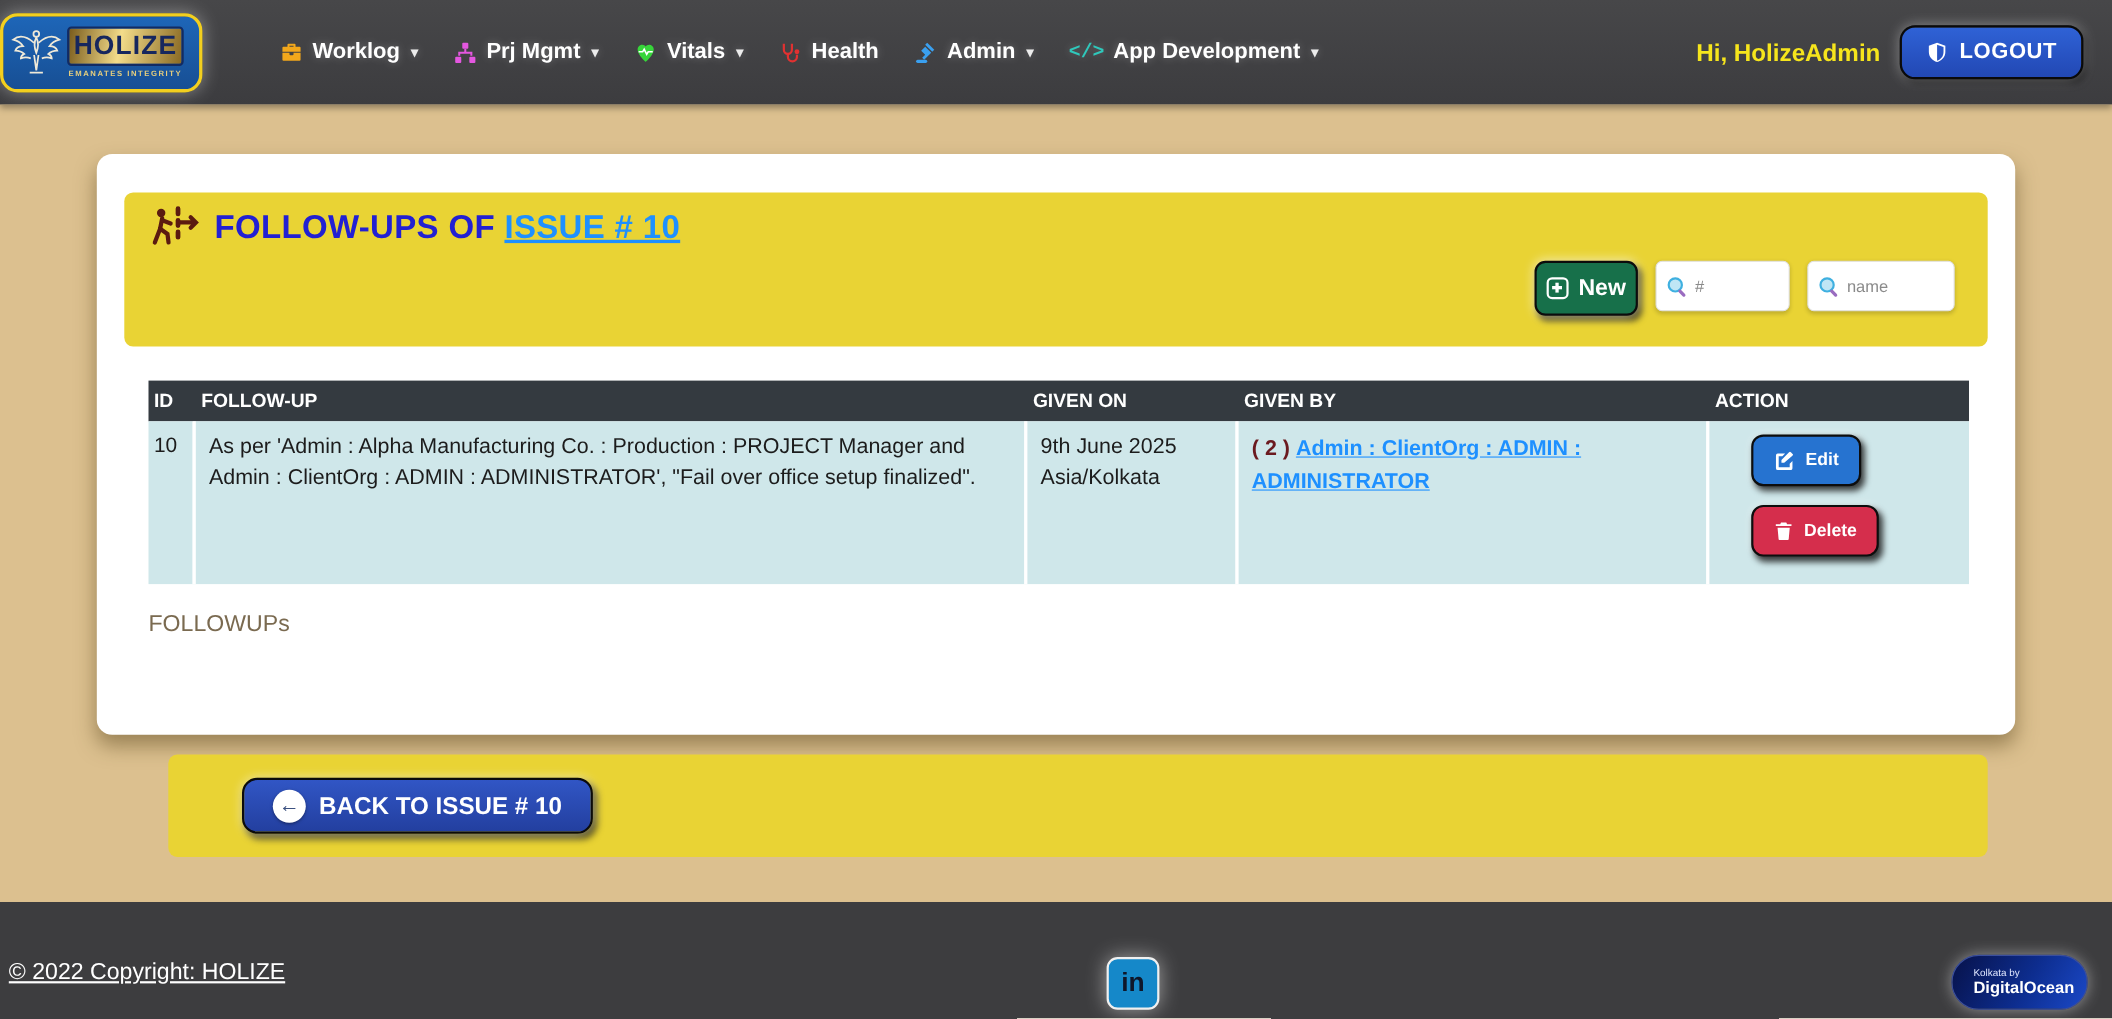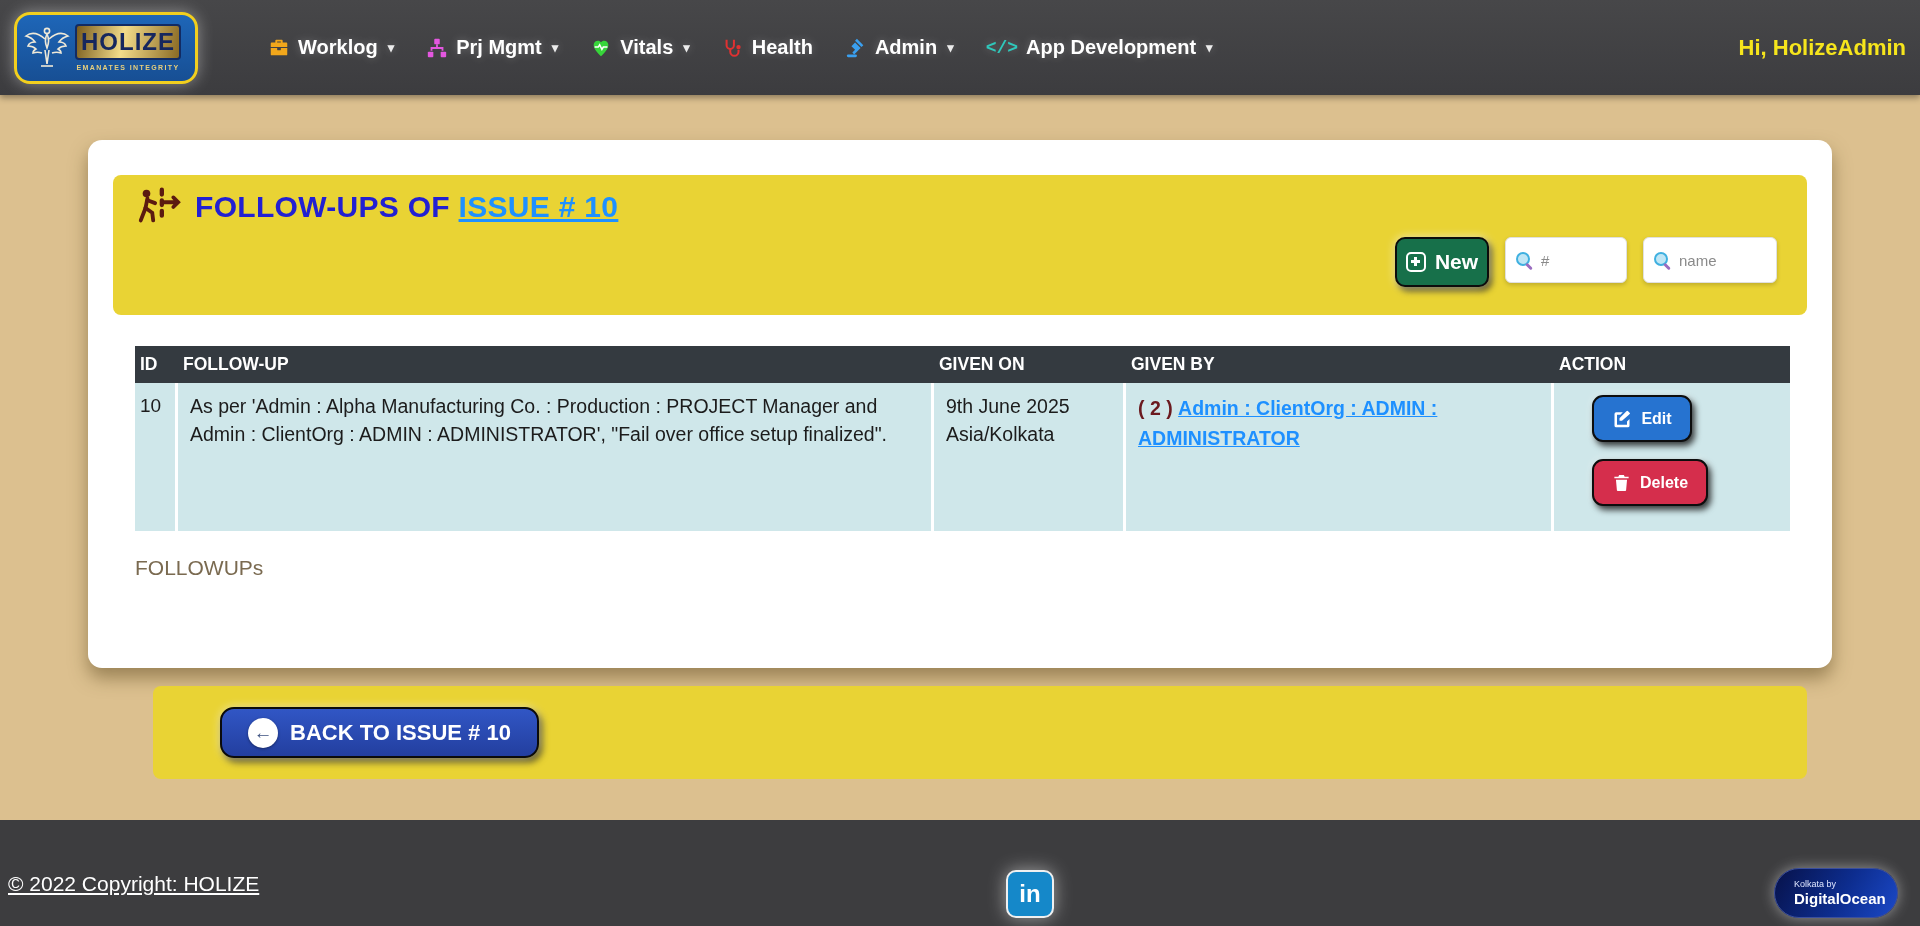--- a/index.html
+++ b/index.html
@@ -3,39 +3,39 @@
 <meta charset="utf-8">
 <style>
   * { margin:0; padding:0; box-sizing:border-box; }
   body { font-family:"Liberation Sans", sans-serif; }
   #app { position:relative; width:1920px; height:926px; background:#dcc08f; overflow:hidden; }
 
   
   .nav { position:absolute; top:0; left:0; right:0; height:95px;
          background:linear-gradient(180deg,#474749,#3c3c3f); display:flex; align-items:center;
          box-shadow:0 3px 6px rgba(0,0,0,.35); z-index:5; }
-  .logo { margin-left:14px; width:184px; height:72px; border:3px solid #f2cf1f; border-radius:16px;
+  .logo { width:184px; height:72px; border:3px solid #f2cf1f; border-radius:16px;
           background:linear-gradient(180deg,#1e66b8,#174f94); display:flex; align-items:center;
           box-shadow:0 0 16px rgba(255,255,255,.4); cursor:pointer; }
   .logo-eagle { margin-left:6px; flex:0 0 auto; }
   .logo-right { display:flex; flex-direction:column; align-items:center; margin-left:4px; }
   .logo-plate { width:106px; height:36px; background:linear-gradient(100deg,#7a5c1d,#f3dc8a 45%,#8a6a24);
           border:2px solid #122b63; border-radius:4px; display:flex; align-items:center; justify-content:center; }
   .logo-title { color:#16275e; font-size:24px; font-weight:bold; letter-spacing:1px; }
   .logo-tagline { margin-top:4px; font-size:7px; color:#e7cf7d; letter-spacing:1.4px; font-weight:bold; }
 
   .menu { margin-left:70px; display:flex; align-items:center; gap:32px; }
   .menu-item { display:flex; align-items:center; gap:8px; color:#fff; font-weight:bold; font-size:20px;
           cursor:pointer; text-shadow:0 0 8px rgba(255,255,255,.25); }
   .caret { font-size:13px; color:#ececec; margin-left:2px; }
   .caret::before { content:"▾"; }
   .code-glyph { color:#2fc8bb; font-family:"Liberation Mono", monospace; font-weight:bold; font-size:18px; }
   .code-glyph::before { content:"</>"; }
 
-  .nav-right { margin-left:auto; display:flex; align-items:center; gap:18px; margin-right:14px; }
+  .nav-right { margin-left:auto; display:flex; align-items:center; gap:18px; margin-right:26px; }
   .greeting { color:#f6e51c; font-weight:bold; font-size:22px; }
   .logout-btn { display:flex; align-items:center; gap:10px; background:linear-gradient(180deg,#2f62d6,#2248b4);
           color:#fff; font-weight:bold; font-size:20px; letter-spacing:.5px; border:2px solid #0a0a0a; border-radius:14px;
           padding:11px 22px; cursor:pointer;
           box-shadow:0 0 12px rgba(255,255,255,.4), 3px 4px 6px rgba(0,0,0,.6); }
 
   
   .card { position:absolute; left:88px; right:88px; top:140px; height:528px; background:#fff;
           border-radius:14px; box-shadow:0 10px 18px rgba(90,70,30,.5); }
 
@@ -95,21 +95,21 @@
   .circle-arrow { width:30px; height:30px; background:#fff; border-radius:50%; display:flex; align-items:center;
         justify-content:center; color:#3c5180; font-size:19px; font-weight:bold; box-shadow:0 1px 3px rgba(0,0,0,.4); }
   .circle-arrow::before { content:"←"; }
 
   
   .footer { position:absolute; left:0; right:0; top:820px; height:106px; background:#3d3d3f; }
   .subscription { position:absolute; left:1220px; top:9px; transform:translateX(-50%); color:#f2e01c;
         font-weight:bold; font-size:20px; white-space:nowrap; }
   .copyright { position:absolute; left:8px; top:52px; color:#fff; font-size:21px; text-decoration:underline; cursor:pointer; }
   .linkedin { position:absolute; left:1006px; top:50px; width:48px; height:48px; background:#1588c9; border-radius:10px;
-        border:2px solid #f0f0f0; color:#ffffff; font-weight:bold; font-size:24px; display:flex; align-items:center;
+        border:2px solid #f0f0f0; color:#0f172a; font-weight:bold; font-size:24px; display:flex; align-items:center;
         justify-content:center; cursor:pointer; box-shadow:0 0 18px rgba(255,255,255,.5); }
   .do-badge { position:absolute; right:22px; top:48px; width:124px; height:50px; border-radius:25px;
         background:linear-gradient(120deg,#07124a,#0d2d8f 55%,#1b49c8); display:flex; align-items:center; gap:8px;
         padding:0 12px 0 11px; border:1px solid #3b4f9e; cursor:pointer; box-shadow:0 0 14px rgba(255,255,255,.45); }
   .do-text { display:flex; flex-direction:column; line-height:1.15; }
   .do-powered { font-size:9px; color:#dfe6ff; }
   .do-brand { font-size:15px; font-weight:bold; color:#fff; }
 </style>
 </head>
 <body>
@@ -179,20 +179,26 @@
       </div>
       <div class="menu-item">
         <span class="code-glyph"></span>
         <span>App Development</span>
         <span class="caret"></span>
       </div>
     </div>
 
     <div class="nav-right">
       <span class="greeting">Hi, HolizeAdmin</span>
+      <button class="logout-btn">
+        <svg width="20" height="22" viewBox="0 0 24 24">
+            <path fill="#fff" d="M12 1l9 3.3V11c0 5.4-3.8 9.3-9 11-5.2-1.7-9-5.6-9-11V4.3L12 1zm0 2.2v17.5c4-1.6 7-4.8 7-9.7V5.7L12 3.2z"></path>
+          </svg>
+        <span>LOGOUT</span>
+      </button>
     </div>
   </div>
 
   <div class="card">
 
     <div class="panel-yellow panel-top">
       <div class="title-row">
         <svg width="46" height="40" viewBox="0 0 48 40" fill="none" stroke="#5b1b10" stroke-width="4" stroke-linecap="round">
           <circle cx="12" cy="6" r="4" fill="#5b1b10" stroke="none"></circle>
           <path d="M13 11l-2 10"></path>

